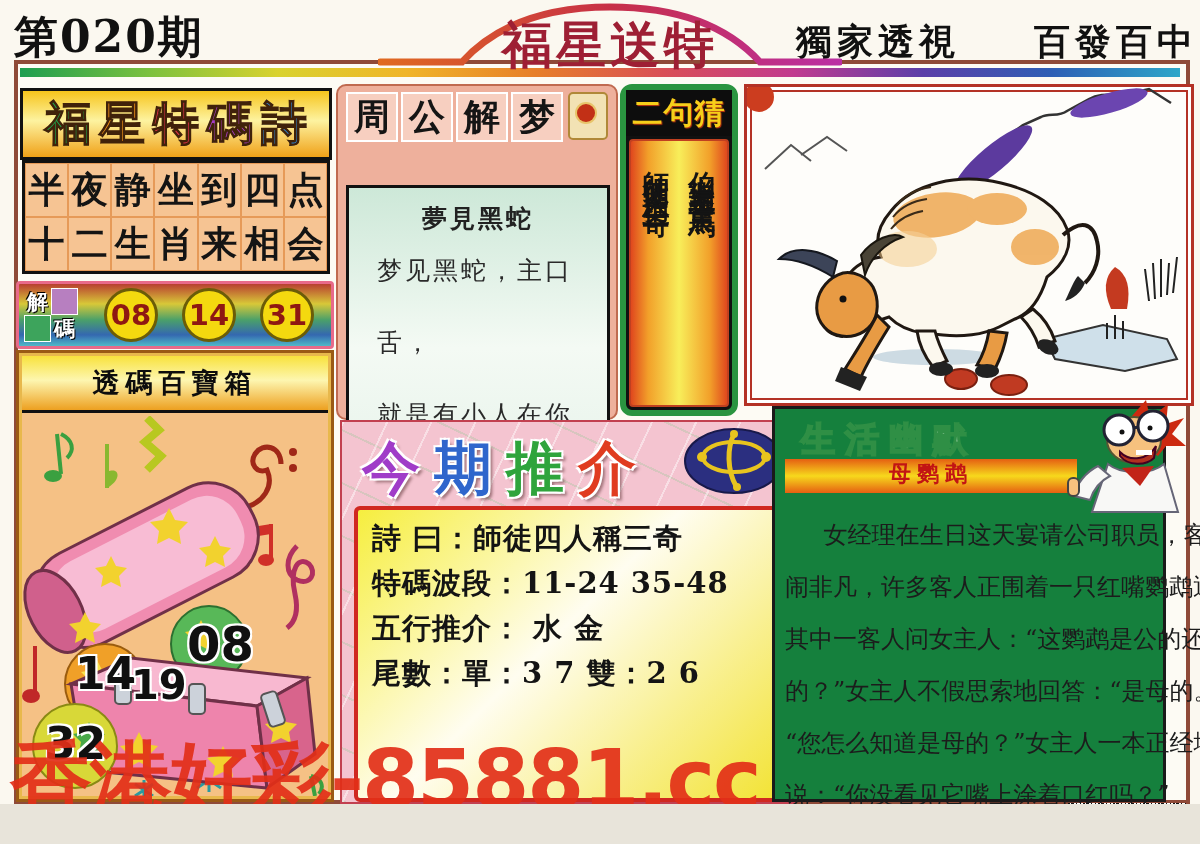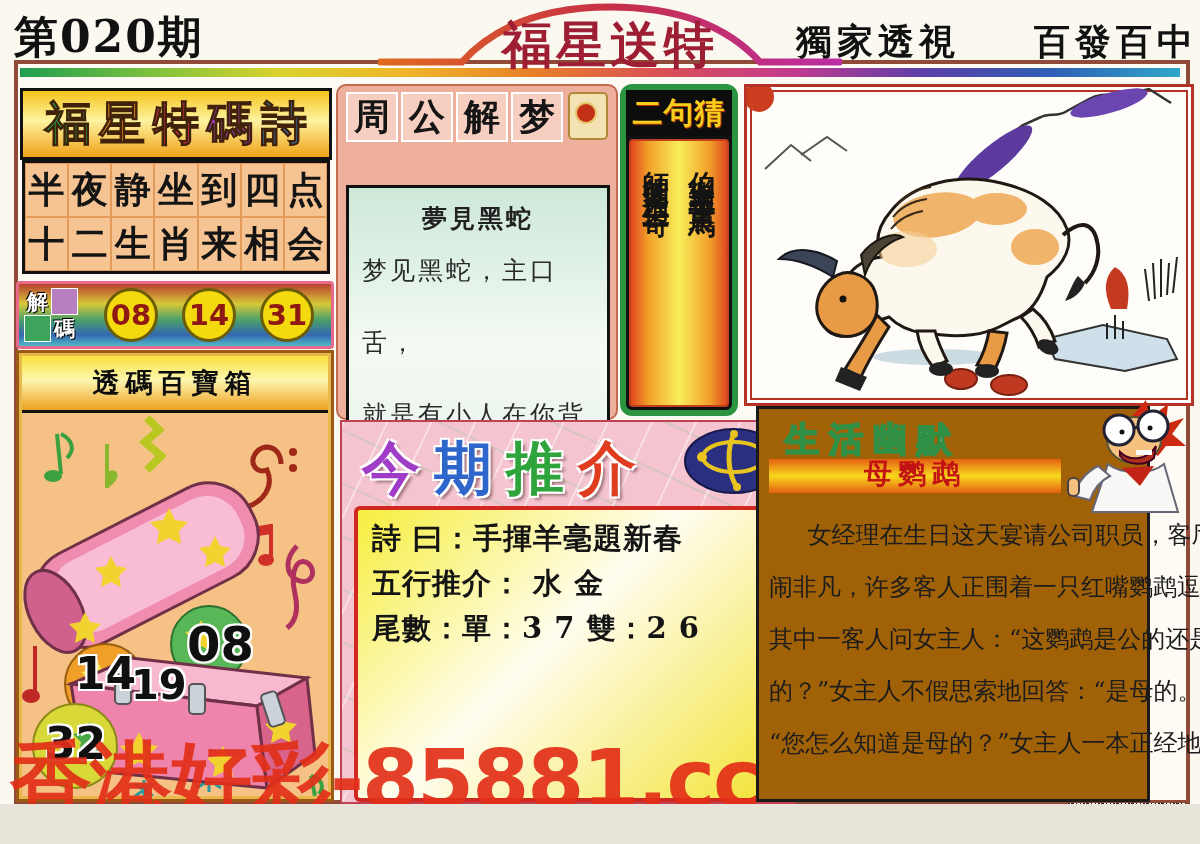--- a/index.html
+++ b/index.html
@@ -58,21 +58,21 @@
   .dream-header{display:flex;gap:3px;margin:6px 6px 2px 8px;}
   .dream-header .hc{width:48px;height:46px;background:#f7cfc0;border:2px solid #fff;
     display:flex;align-items:center;justify-content:center;font-size:36px;font-weight:bold;color:#151515;}
   .seal{position:absolute;right:8px;top:6px;width:36px;height:44px;background:#f2e2b4;
     border:2px solid #b08838;border-radius:5px;}
   .seal::after{content:"";position:absolute;left:7px;top:10px;width:18px;height:18px;border-radius:50%;
     background:#c23016;box-shadow:0 0 0 2px #e8c46a;}
   .dream-content{position:absolute;left:8px;top:56px;width:258px;height:266px;border:3px solid #111;
     background:linear-gradient(180deg,#cde8d8,#f4faf4 60%,#e9f4ec);margin-top:43px;}
   .dream-sub{margin-top:14px;text-align:center;font-size:25px;font-weight:bold;color:#222;letter-spacing:3px;}
-  .dream-line{font-size:25px;color:#2a2a2a;letter-spacing:3px;padding:0 13px;line-height:72px;}
+  .dream-line{font-size:25px;color:#2a2a2a;letter-spacing:3px;padding:0 28px;line-height:72px;}
   .dream-line:first-of-type{text-indent:1.8em;line-height:60px;}
 
   
   .two-panel{left:620px;top:84px;width:118px;height:332px;border:6px solid #2a9440;border-radius:12px;
     background:#111;box-sizing:border-box;}
   .two-title{height:46px;display:flex;align-items:center;justify-content:center;background:#0d0d0d;
     font-size:30px;font-weight:bold;color:#f6cf1a;text-shadow:1px 1px 1px #c23a10;letter-spacing:1px;}
   .two-body{position:absolute;left:3px;top:49px;right:3px;bottom:3px;border:2px solid #c04020;border-radius:4px;
     background:linear-gradient(90deg,#e0481e,#f2a02a 18%,#f8ee5a 50%,#f2a02a 82%,#e0481e);
     display:flex;justify-content:center;gap:10px;padding-top:8px;box-sizing:border-box;}
@@ -91,26 +91,26 @@
       #f4c4d0;}
   .rec-title{position:absolute;left:20px;top:8px;display:flex;gap:14px;}
   .rec-title span{font-size:58px;font-weight:bold;
     text-shadow:-2px -2px 0 #fff,2px -2px 0 #fff,-2px 2px 0 #fff,2px 2px 0 #fff,4px 4px 3px rgba(60,20,20,.45);}
   .rc0{color:#a03cc8;} .rc1{color:#2f66cc;} .rc2{color:#2fa43c;} .rc3{color:#e03c20;}
   .rec-box{position:absolute;left:12px;top:84px;width:418px;height:282px;border:4px solid #d02820;border-radius:6px;
     background:linear-gradient(135deg,#f6ee3e,#fffdf0 45%,#f2e22e);padding:6px 0 0 14px;}
   .rec-row{font-size:29px;font-weight:bold;color:#141414;line-height:45px;letter-spacing:1px;white-space:nowrap;}
 
   
-  .humor-panel{left:756px;top:406px;width:388px;height:390px;background:#a16207;border:3px solid #1a1a1a;}
+  .humor-panel{left:772px;top:406px;width:388px;height:390px;background:#15803d;border:3px solid #1a1a1a;}
   .humor-title{position:absolute;left:26px;top:8px;font-size:34px;font-weight:bold;letter-spacing:10px;
     color:#cdeccf;-webkit-text-stroke:2px #2f8f45;}
   .humor-bar{position:absolute;left:10px;top:50px;width:292px;height:34px;
     background:linear-gradient(180deg,#e55f12,#f7d91c 50%,#e55f12);
-    display:flex;align-items:flex-end;justify-content:center;font-size:28px;font-weight:bold;color:#c21414;letter-spacing:6px;}
+    display:flex;align-items:flex-start;justify-content:center;font-size:22px;font-weight:bold;color:#c21414;letter-spacing:6px;}
   .humor-text{position:absolute;left:10px;top:100px;width:366px;}
   .humor-line{font-size:24px;color:#1c1c1c;line-height:52px;white-space:nowrap;}
   .humor-line:first-child{text-indent:1.6em;}
 
   
   .warning{left:88px;top:804px;font-size:30px;font-weight:bold;color:#111;letter-spacing:1px;}
   .barcode{left:1068px;top:803px;width:118px;height:32px;
     background:repeating-linear-gradient(90deg,#111 0 2px,#fff 2px 3px,#111 3px 6px,#fff 6px 8px,#111 8px 9px,#fff 9px 12px,#111 12px 13px,#fff 13px 15px);}
   .barcode-digits{left:1082px;top:836px;width:90px;height:4px;background:repeating-linear-gradient(90deg,#999 0 3px,transparent 3px 5px);}
 
@@ -337,37 +337,39 @@
     <svg class="abs" style="right:8px;top:4px;" width="104" height="70" viewBox="0 0 104 70">
       <ellipse cx="52" cy="35" rx="49" ry="32" fill="#2b2f80" stroke="#18194a" stroke-width="2"></ellipse>
       <ellipse cx="52" cy="31" rx="31" ry="15" fill="none" stroke="#e8c41e" stroke-width="4"></ellipse>
       <path d="M52 8 C45 22 45 44 54 60" stroke="#e8c41e" stroke-width="5" fill="none"></path>
       <circle cx="20" cy="31" r="5" fill="#e8c41e"></circle>
         <circle cx="84" cy="31" r="5" fill="#e8c41e"></circle>
       <circle cx="52" cy="8" r="4" fill="#e8c41e"></circle>
         <circle cx="55" cy="61" r="4" fill="#e8c41e"></circle>
     </svg>
     <div class="rec-box cjk-serif">
-      <div class="rec-row">詩 曰：手揮羊毫題新春</div>
+      <div class="rec-row">詩 曰：師徒四人稱三奇</div>
+      <div class="rec-row">特碼波段：11-24 35-48</div>
       <div class="rec-row">五行推介：  水 金</div>
       <div class="rec-row">尾數：單：3 7  雙：2 6</div>
     </div>
   </div>
 
   <div class="abs humor-panel">
     <div class="humor-title">生活幽默</div>
     <div class="humor-bar">
       <span>母鹦鹉</span>
     </div>
     <div class="humor-text cjk-serif">
       <div class="humor-line">女经理在生日这天宴请公司职员，客厅里热</div>
       <div class="humor-line">闹非凡，许多客人正围着一只红嘴鹦鹉逗乐。</div>
       <div class="humor-line">其中一客人问女主人：“这鹦鹉是公的还是母</div>
       <div class="humor-line">的？”女主人不假思索地回答：“是母的。”</div>
       <div class="humor-line">“您怎么知道是母的？”女主人一本正经地</div>
+      <div class="humor-line">说：“你没看见它嘴上涂着口红吗？”</div>
     </div>
   </div>
   <svg class="abs" style="left:1062px;top:396px;z-index:5;" width="128" height="118" viewBox="0 0 128 118">
     <path d="M70 20 L84 4 L88 22 L106 8 L104 28 L122 22 L110 38 L124 50 L104 50 L96 60 L66 40 Z" fill="#cc2a10"></path>
     <path d="M30 116 L46 68 C58 78 88 80 102 68 L116 116 Z" fill="#f8f8f6" stroke="#667" stroke-width="2"></path>
     <path d="M60 72 L78 90 L92 70 Z" fill="#c22418"></path>
     <path d="M36 70 C24 76 14 88 12 100 L28 104 C32 92 40 84 48 80 Z" fill="#f8f8f6" stroke="#667" stroke-width="2"></path>
     <rect x="6" y="82" width="11" height="18" rx="5" fill="#f6c17e" stroke="#444" stroke-width="2"></rect>
     <ellipse cx="72" cy="44" rx="27" ry="23" fill="#f6c17e" stroke="#553" stroke-width="2"></ellipse>
     <circle cx="57" cy="34" r="15" fill="#fff" stroke="#223" stroke-width="3"></circle>

